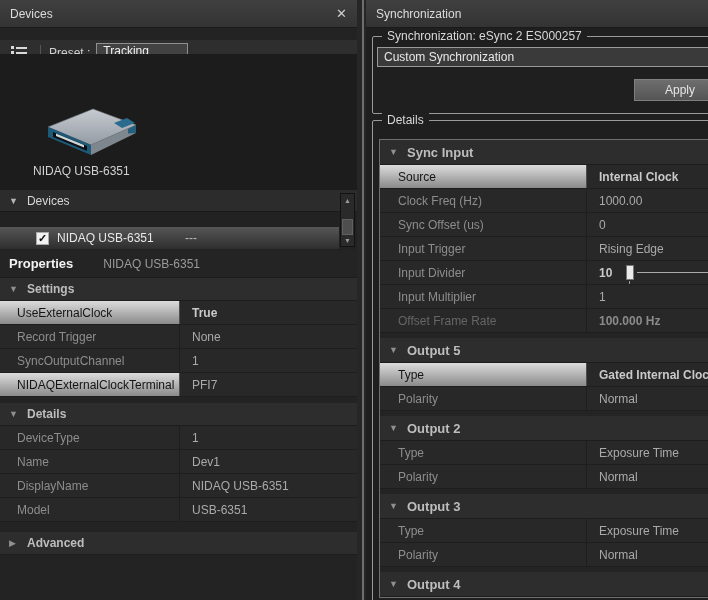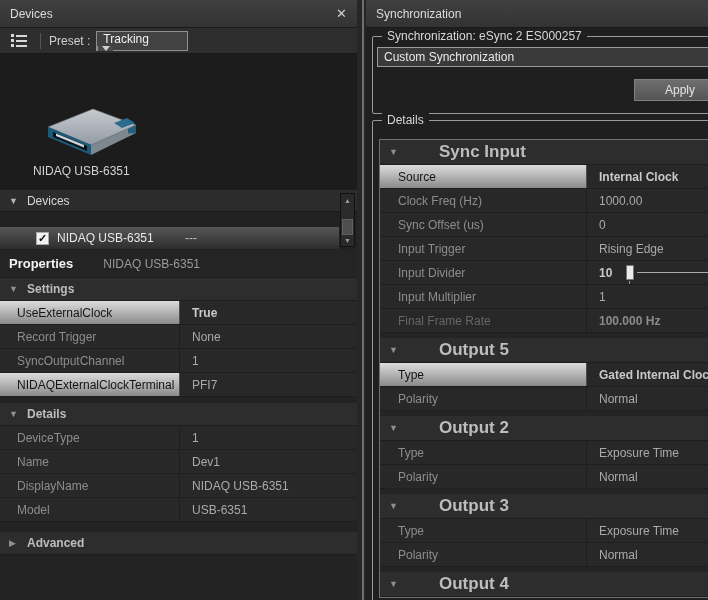--- a/index.html
+++ b/index.html
@@ -18,21 +18,21 @@
   .panel-title{
     height:28px;background:linear-gradient(#404040,#333333);
     border-bottom:1px solid #1a1a1a;display:flex;align-items:center;
     padding:0 10px;color:#dcdcdc;box-sizing:border-box;
   }
   .panel-title .spacer{flex:1;}
   .close{color:#cfcfcf;font-size:13px;cursor:default;line-height:1;}
 
   
   .toolbar{height:26px;background:#2e2e2e;border-bottom:1px solid #191919;
-    display:flex;align-items:center;padding:0 6px;box-sizing:border-box;}
+    display:flex;align-items:center;padding:0 6px;box-sizing:border-box;margin-top:12px;}
   .icon-btn{width:26px;height:20px;display:flex;align-items:center;justify-content:center;}
   .list-icon{display:flex;flex-direction:column;gap:2px;}
   .list-icon .r{display:flex;align-items:center;gap:2px;}
   .list-icon .dot{width:3px;height:3px;background:#d8d8d8;}
   .list-icon .bar{width:11px;height:2px;background:#d8d8d8;}
   .vsep{width:1px;height:16px;background:#555;margin:0 8px;}
   .preset-label{color:#d0d0d0;margin-right:6px;}
   .combo{display:flex;align-items:stretch;height:20px;background:#424242;border:1px solid #8f8f8f;box-sizing:border-box;flex-direction:column;}
   .combo .txt{padding:0 6px;color:#f0f0f0;display:flex;align-items:center;flex:1;white-space:nowrap;}
   .combo .arrow-box{width:15px;border-left:1px solid #8f8f8f;background:#4a4a4a;display:flex;align-items:center;justify-content:center;}
@@ -82,21 +82,21 @@
   .pcell-label{width:180px;display:flex;align-items:center;padding-left:17px;color:#8d8d8d;
     border-right:1px solid #1e1e1e;box-sizing:border-box;overflow:hidden;white-space:nowrap;}
   .pcell-value{flex:1;display:flex;align-items:center;padding-left:12px;color:#aaaaaa;white-space:nowrap;overflow:hidden;}
   .prow.hl .pcell-label{background:linear-gradient(#dcdcdc,#8a8a8a);color:#151515;border-right-color:#4d4d4d;}
   .prow.boldv .pcell-value{font-weight:bold;color:#c9c9c9;}
   .prow.dim .pcell-label{color:#666;}
   .prow.dim .pcell-value{color:#8b8b8b;}
 
   .rgrid .pcell-label{width:207px;padding-left:18px;}
   .rgrid .sec-header{height:25px;}
-  .rgrid .sec-header .sl{font-size:17px;margin-left:32px;}
+  .rgrid .sec-header .sl{font-size:13px;}
   .rgrid .section:not(:first-child){margin-top:5px;}
 
   
   .slider{display:flex;align-items:center;flex:1;margin-left:14px;height:100%;}
   .slider .handle{width:8px;height:15px;background:#ebebeb;border:1px solid #777;box-sizing:border-box;position:relative;}
   .slider .handle::after{content:"";position:absolute;left:2px;top:15px;width:1px;height:3px;background:#999;}
   .slider .track{flex:1;height:1px;background:#ababab;margin-left:3px;}
 
   
   .groupbox{position:absolute;border:1px solid #9a9a9a;border-radius:2px;box-sizing:border-box;}
@@ -321,21 +321,21 @@
               </div>
             </div>
           </div>
           <div class="prow">
             <div class="pcell-label">Input Multiplier</div>
             <div class="pcell-value">
               <span>1</span>
             </div>
           </div>
           <div class="prow boldv dim">
-            <div class="pcell-label">Final Frame Rate</div>
+            <div class="pcell-label">Offset Frame Rate</div>
             <div class="pcell-value">
               <span>100.000 Hz</span>
             </div>
           </div>
         </div>
         <div class="section">
           <div class="sec-header">
             <span class="tri">▼</span>
             <span class="sl">Output 5</span>
           </div>

